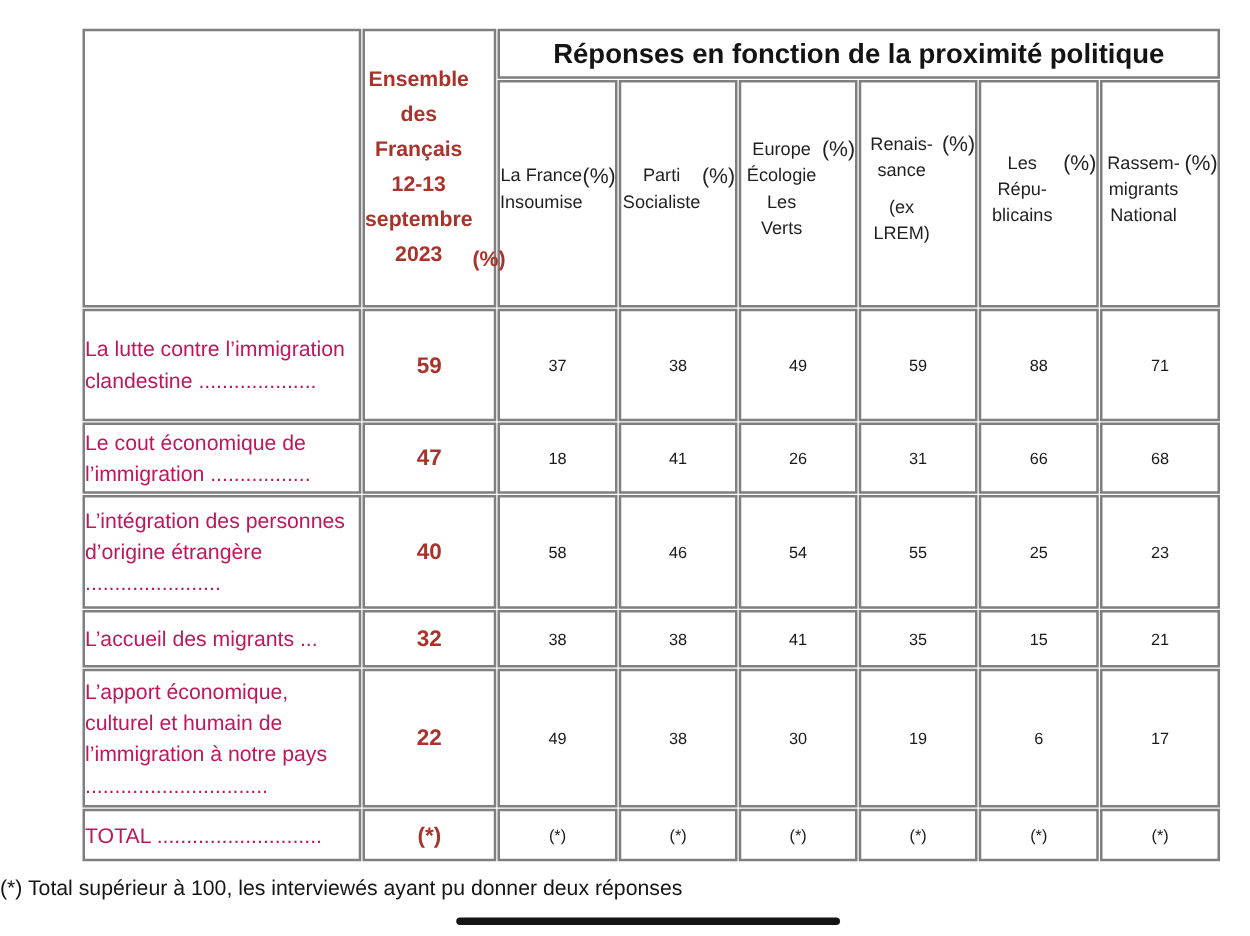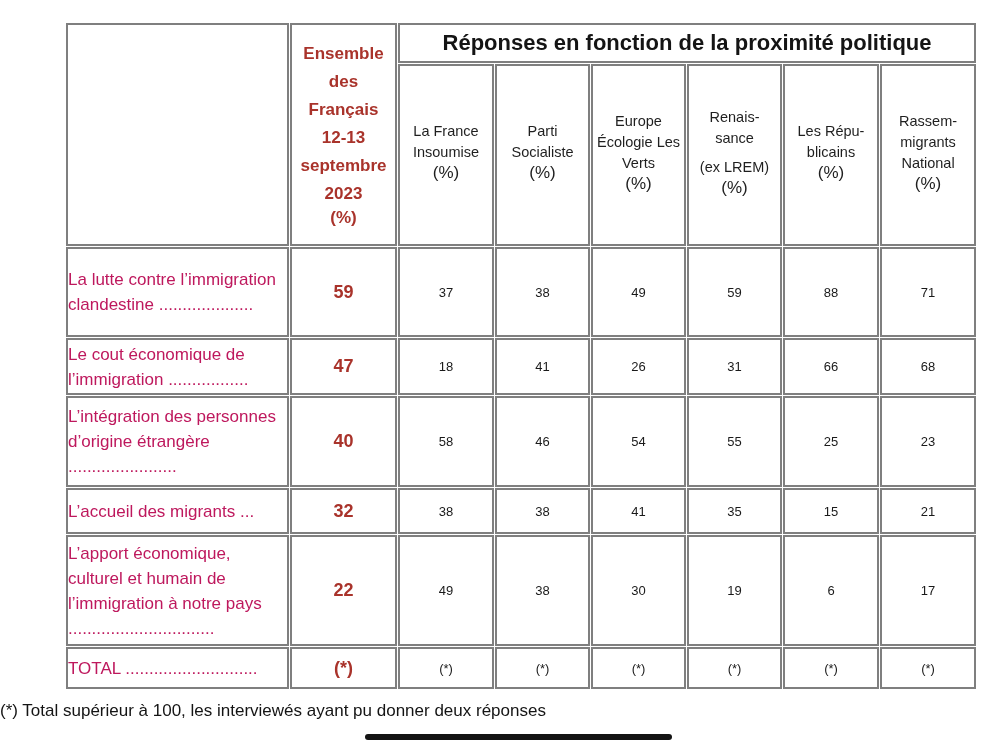--- a/index.html
+++ b/index.html
@@ -35,22 +35,21 @@
   td.group-header {
     text-align: center;
     vertical-align: middle;
     font-weight: bold;
     font-size: 22px;
     color: #141414;
   }
 
   .vwrap {
     display: flex;
-    flex-direction: column;
-    align-items: center;
+    flex-direction: row;
     height: 100%;
     box-sizing: border-box;
   }
 
   
   td.ensemble-cell .vwrap { padding-top: 9px; padding-bottom: 10px; }
   .ens-lines {
     display: flex;
     flex-direction: column;
     align-items: center;

